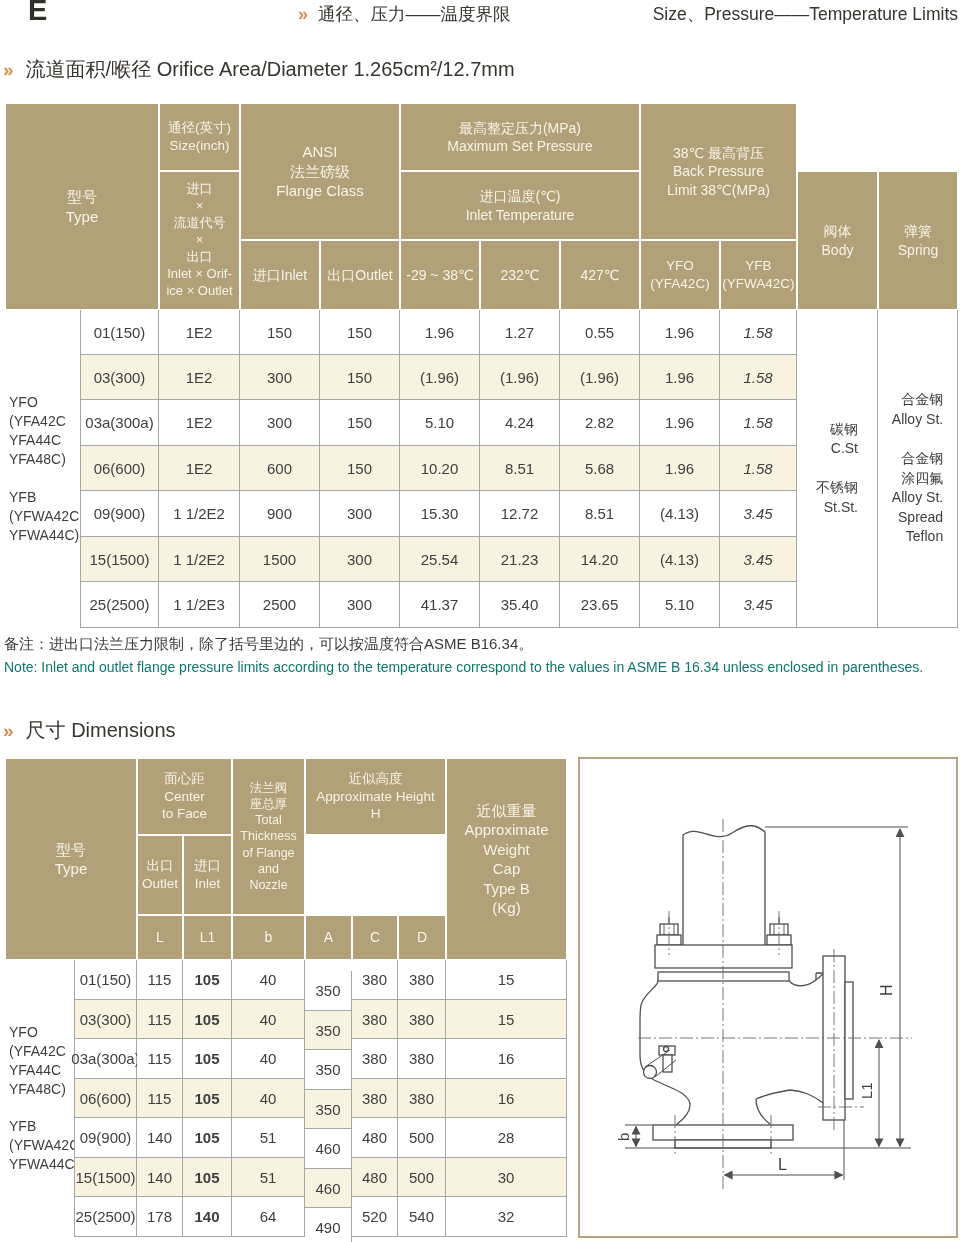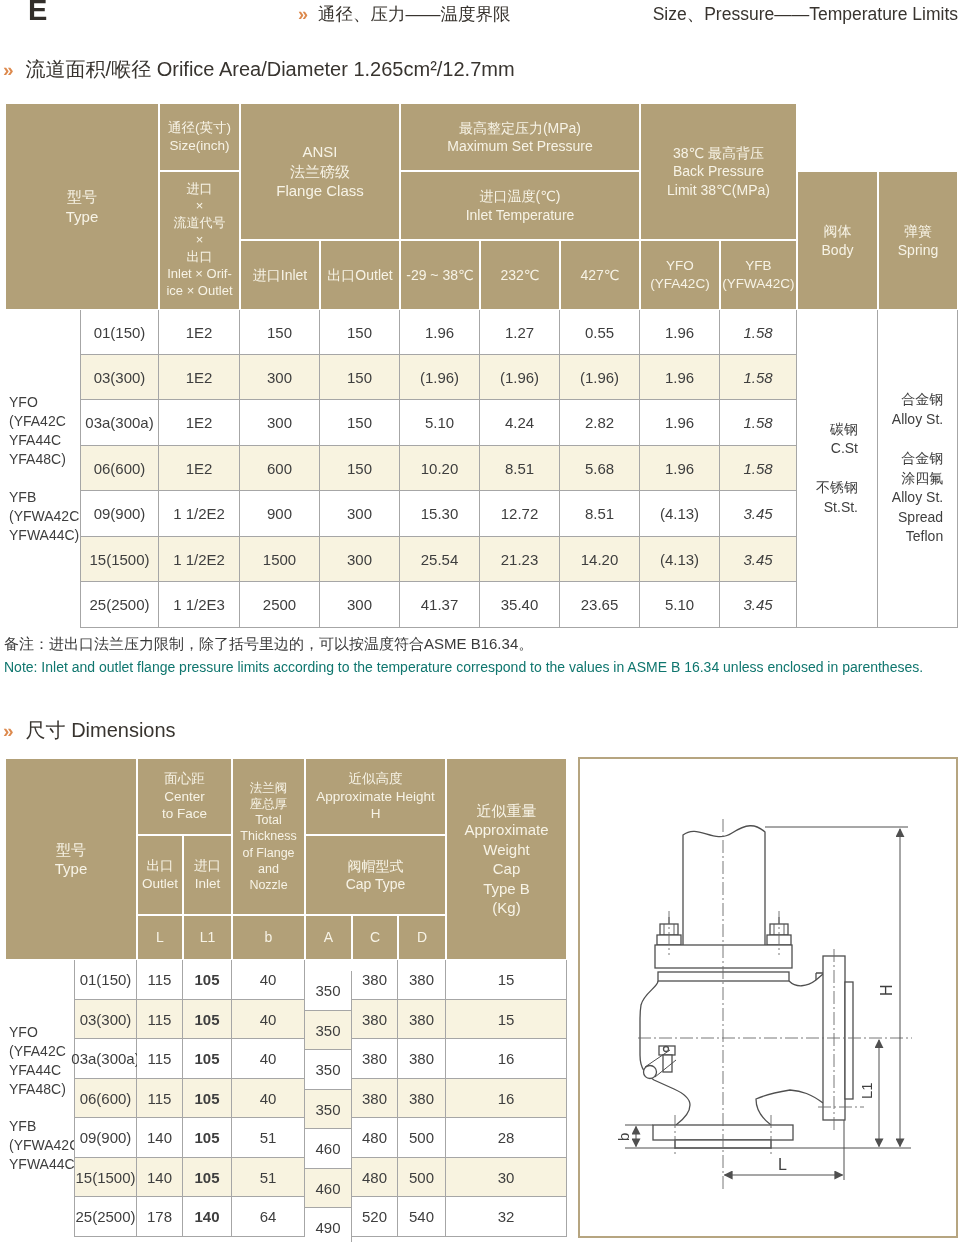--- a/index.html
+++ b/index.html
@@ -221,22 +221,20 @@
   <div class="th pre" style="left:228px;top:1px;width:71px;height:155px;font-size:12.5px;">法兰阀
 座总厚
 Total
 Thickness
 of Flange
 and
 Nozzle</div>
   <div class="th pre" style="left:301px;top:1px;width:139px;height:75px;font-size:13.5px;">近似高度
 Approximate  Height
 H</div>
-  <div class="th pre" style="left:301px;top:78px;width:139px;height:78px;">阀帽型式
-Cap Type</div>
   <div class="th" style="left:133px;top:158px;width:44px;height:43px;">L</div>
   <div class="th" style="left:179px;top:158px;width:47px;height:43px;">L1</div>
   <div class="th" style="left:228px;top:158px;width:71px;height:43px;">b</div>
   <div class="th" style="left:301px;top:158px;width:45px;height:43px;">A</div>
   <div class="th" style="left:348px;top:158px;width:44px;height:43px;">C</div>
   <div class="th" style="left:394px;top:158px;width:46px;height:43px;">D</div>
   <div class="th pre" style="left:442px;top:1px;width:119px;height:200px;font-size:15px;">近似重量
 Approximate
 Weight
 Cap

